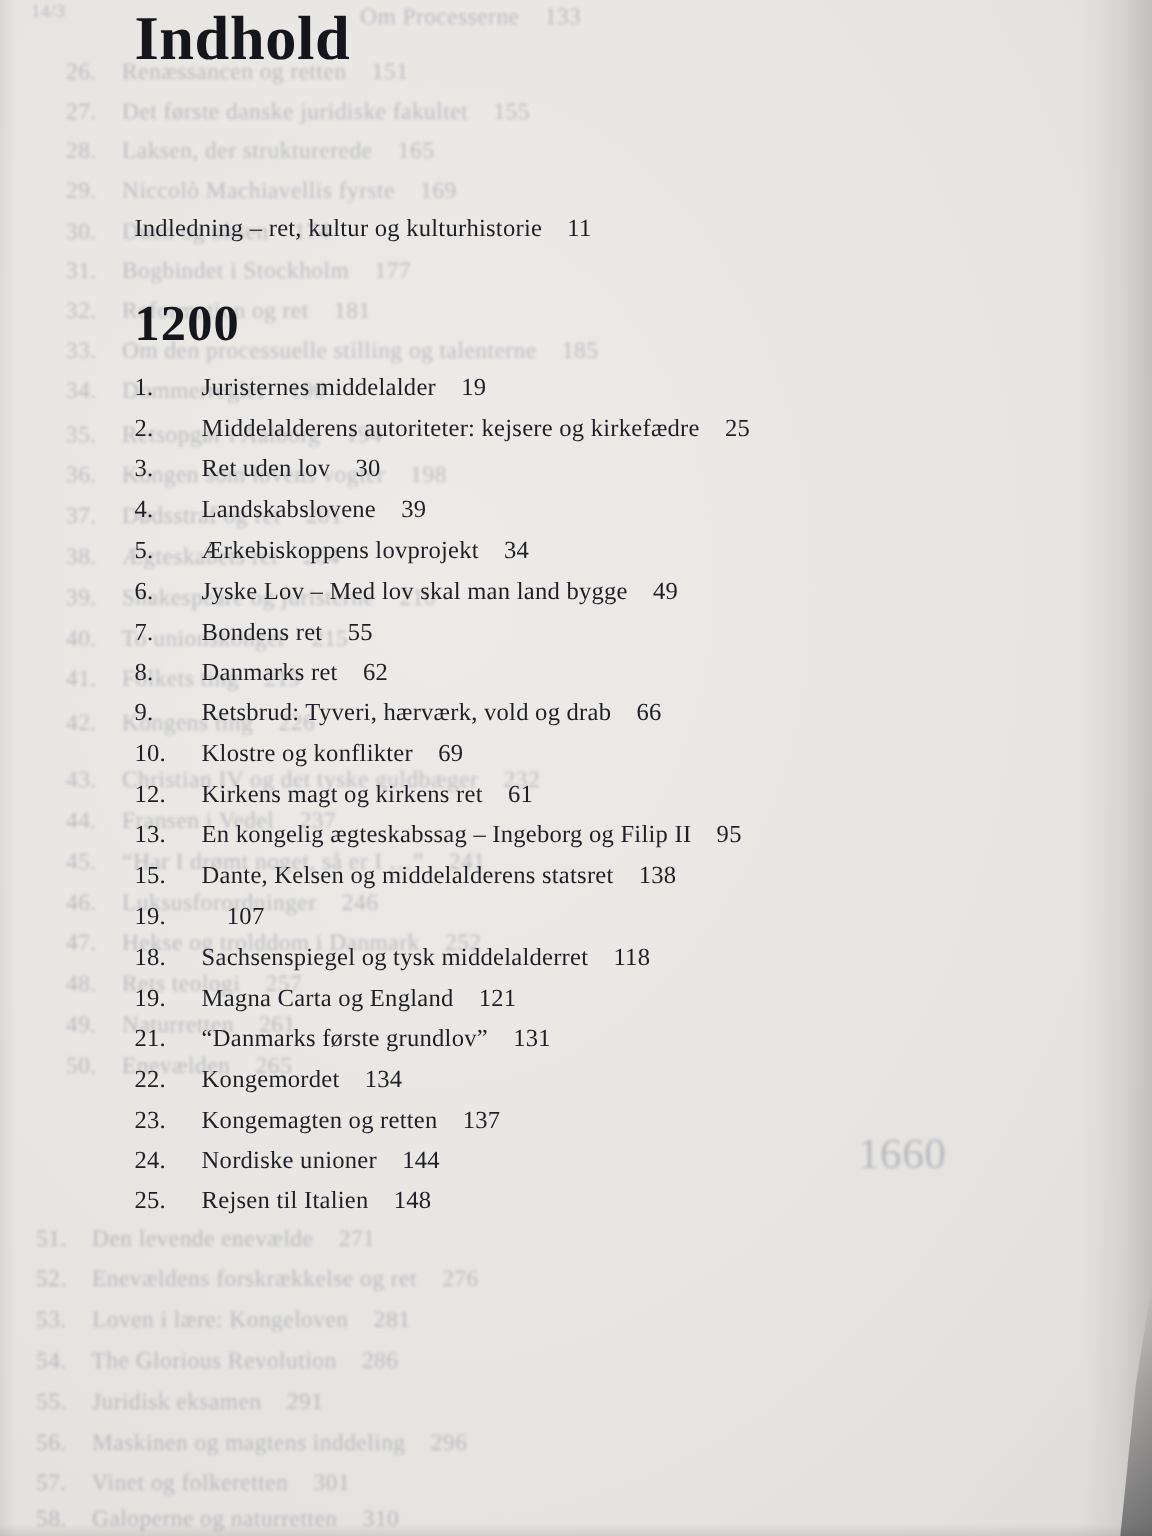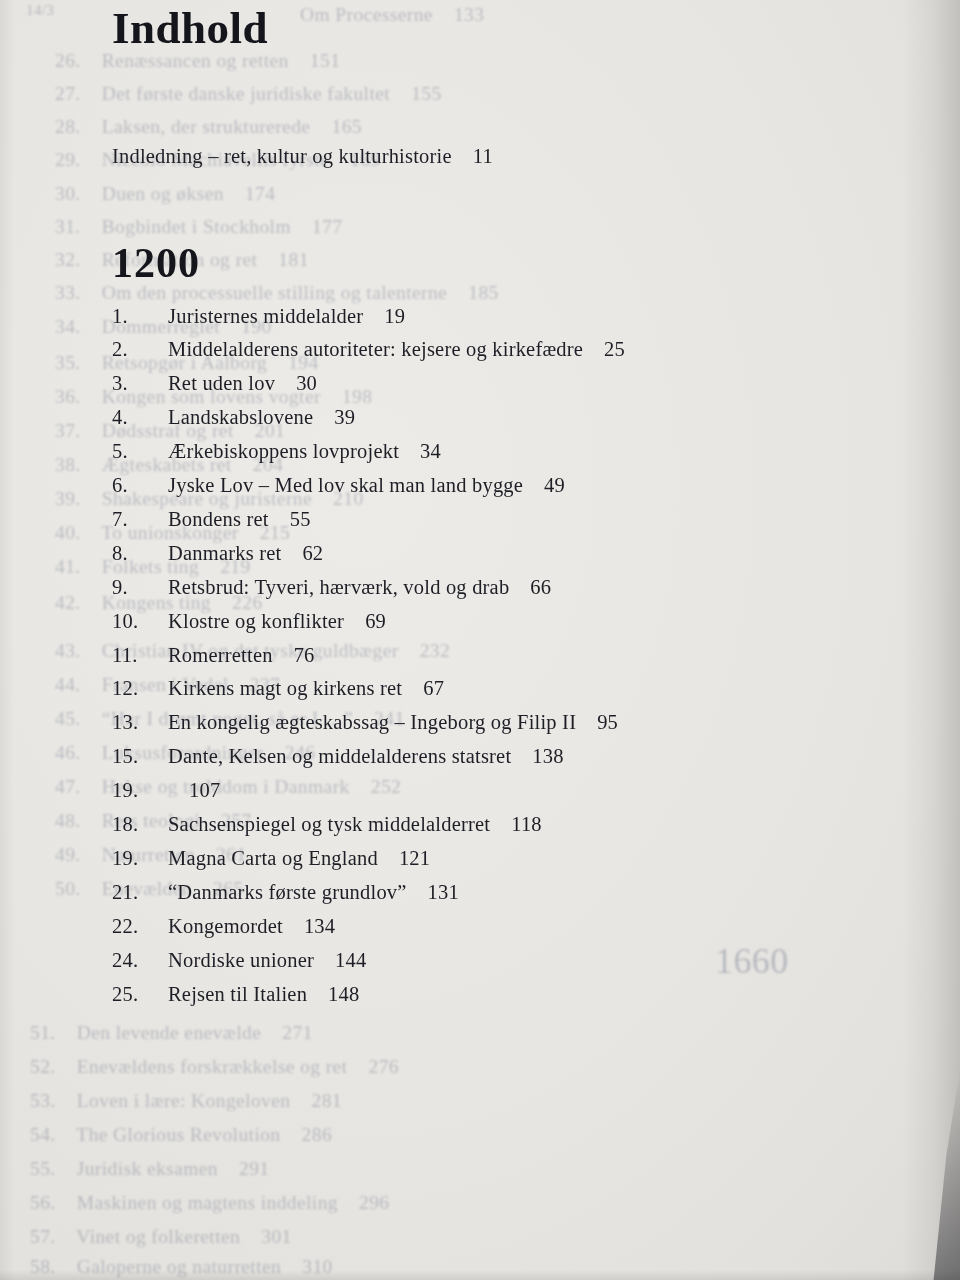--- a/index.html
+++ b/index.html
@@ -35,35 +35,35 @@
   }
 
   
   .content {
     position: relative;
     z-index: 2;
     padding: 4px 60px 0 112px;
   }
   h1.page-title {
     margin: 0;
-    font-size: 45px;
+    font-size: 52px;
     line-height: 1.1;
     font-weight: 600;
     letter-spacing: 0.5px;
     color: #15151c;
   }
   .intro-row {
-    margin-top: 88px;
+    margin-top: 116px;
     font-size: 20.5px;
     line-height: 28px;
     letter-spacing: 0.2px;
   }
   .intro-row .pagenum { margin-left: 21px; }
   h2.section-heading {
-    margin: 72px 0 0 0;
+    margin: 44px 0 0 0;
     font-size: 42px;
     line-height: 1.0;
     font-weight: 600;
     letter-spacing: 1px;
     color: #15151c;
   }
   ol.toc {
     list-style: none;
     margin: 16px 0 0 0;
     padding: 0;
@@ -228,30 +228,25 @@
           <span class="title">Retsbrud: Tyveri, hærværk, vold og drab</span>
           <span class="pagenum">66</span>
         </li>
 
         <li class="toc-row">
           <span class="num">10.</span>
           <span class="title">Klostre og konflikter</span>
           <span class="pagenum">69</span>
         </li>
 
-        <li class="toc-row">
-          <span class="num">11.</span>
-          <span class="title">Romerretten</span>
-          <span class="pagenum">76</span>
-        </li>
 
         <li class="toc-row">
           <span class="num">12.</span>
           <span class="title">Kirkens magt og kirkens ret</span>
-          <span class="pagenum">67</span>
+          <span class="pagenum">61</span>
         </li>
 
         <li class="toc-row">
           <span class="num">13.</span>
           <span class="title">En kongelig ægteskabssag – Ingeborg og Filip II</span>
           <span class="pagenum">95</span>
         </li>
 
 
         <li class="toc-row">
@@ -284,20 +279,25 @@
           <span class="title">“Danmarks første grundlov”</span>
           <span class="pagenum">131</span>
         </li>
 
         <li class="toc-row">
           <span class="num">22.</span>
           <span class="title">Kongemordet</span>
           <span class="pagenum">134</span>
         </li>
 
+        <li class="toc-row">
+          <span class="num">23.</span>
+          <span class="title">Kongemagten og retten</span>
+          <span class="pagenum">137</span>
+        </li>
 
         <li class="toc-row">
           <span class="num">24.</span>
           <span class="title">Nordiske unioner</span>
           <span class="pagenum">144</span>
         </li>
 
         <li class="toc-row">
           <span class="num">25.</span>
           <span class="title">Rejsen til Italien</span>

